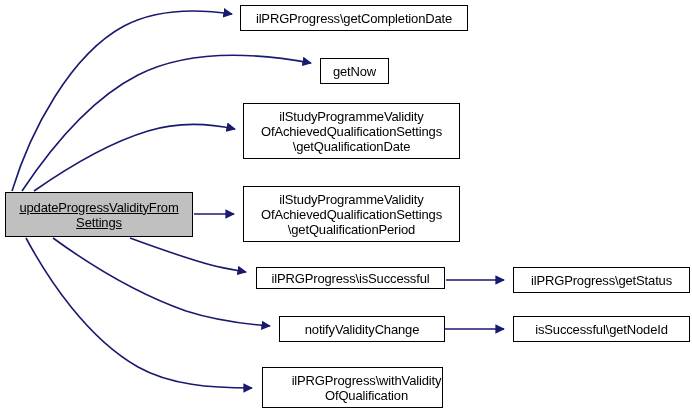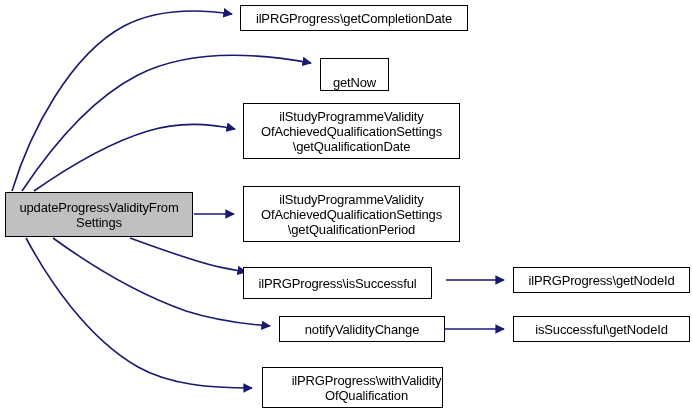--- a/index.html
+++ b/index.html
@@ -65,59 +65,59 @@
       <path d="M 34 191 C 67 168 108 143 148 131 C 177 122 207 123 235 129"></path>
       <path d="M 194 214 L 234 214"></path>
       <path d="M 130 238 C 160 249 185 258 211 265 C 222 268 235 270 246 272"></path>
       <path d="M 53 238 C 86 262 135 293 186 311 C 214 320 244 324 270 326"></path>
       <path d="M 26 238 C 48 279 87 338 138 367 C 170 385 211 388 252 388"></path>
       <path d="M 446 280 L 504 280"></path>
       <path d="M 425 329 L 504 329"></path>
     </g>
   </svg>
 
-  <div class="node root" style="left: 5px; top: 192px; width: 188px; height: 45px; background: rgb(192, 192, 192); border-color: rgb(0, 0, 0);">
+  <div class="node root" style="left: 5px; top: 192px; width: 188px; height: 45px; background: rgb(192, 192, 192); border-color: rgb(0, 0, 0); text-decoration: underline;">
     <span class="node-label">updateProgressValidityFrom
 Settings</span>
   </div>
 
   <div class="node" style="left: 240px; top: 5px; width: 228px; height: 26px; border-color: rgb(0, 0, 0);">
     <span class="node-label">ilPRGProgress\getCompletionDate</span>
   </div>
 
-  <div class="node" style="left: 320px; top: 58px; width: 69px; height: 33px; border-color: rgb(0, 0, 0); align-items: flex-end;">
+  <div class="node" style="left: 320px; top: 58px; width: 69px; height: 26px; border-color: rgb(0, 0, 0);">
     <span class="node-label">getNow</span>
   </div>
 
   <div class="node" style="left: 243px; top: 103px; width: 217px; height: 56px; border-color: rgb(0, 0, 0);">
     <span class="node-label">ilStudyProgrammeValidity
 OfAchievedQualificationSettings
 \getQualificationDate</span>
   </div>
 
   <div class="node" style="left: 243px; top: 186px; width: 217px; height: 56px; border-color: rgb(0, 0, 0);">
     <span class="node-label">ilStudyProgrammeValidity
 OfAchievedQualificationSettings
 \getQualificationPeriod</span>
   </div>
 
-  <div class="node" style="left: 243px; top: 267px; width: 189px; height: 32px; border-color: rgb(0, 0, 0);">
+  <div class="node" style="left: 256px; top: 267px; width: 189px; height: 22px; border-color: rgb(0, 0, 0);">
     <span class="node-label">ilPRGProgress\isSuccessful</span>
   </div>
 
   <div class="node" style="left: 279px; top: 316px; width: 166px; height: 26px; border-color: rgb(0, 0, 0);">
     <span class="node-label">notifyValidityChange</span>
   </div>
 
   <div class="node" style="left: 262px; top: 367px; width: 181px; height: 41px; border-color: rgb(0, 0, 0); padding-left: 28px;">
     <span class="node-label">ilPRGProgress\withValidity
 OfQualification</span>
   </div>
 
   <div class="node" style="left: 513px; top: 267px; width: 177px; height: 26px; border-color: rgb(0, 0, 0);">
-    <span class="node-label">ilPRGProgress\getNodeId</span>
+    <span class="node-label">ilPRGProgress\getStatus</span>
   </div>
 
   <div class="node" style="left: 513px; top: 316px; width: 177px; height: 26px; border-color: rgb(0, 0, 0);">
     <span class="node-label">isSuccessful\getNodeId</span>
   </div>
 
 </div>
 
 </body></html>

